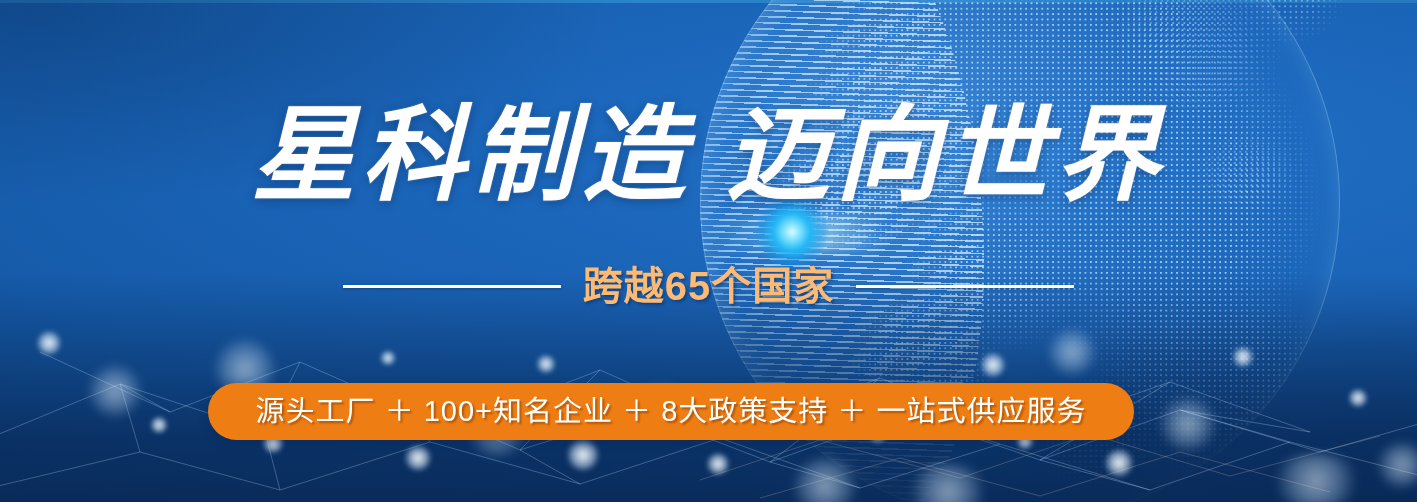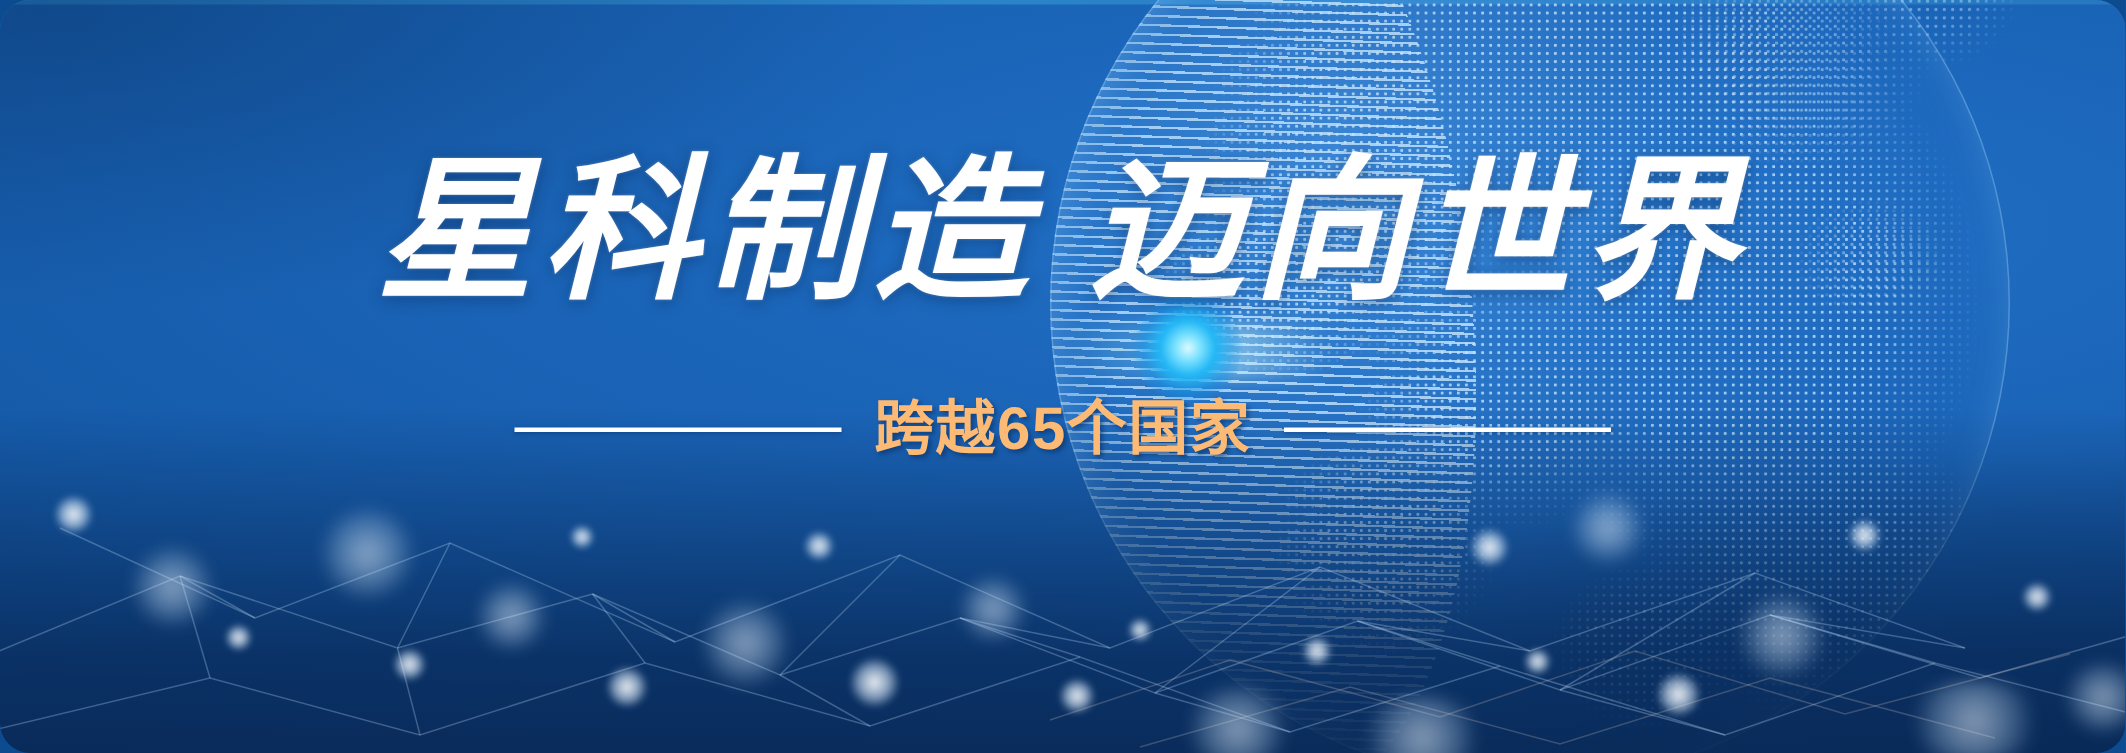--- a/index.html
+++ b/index.html
@@ -11,21 +11,20 @@
   body {
     font-family: "Liberation Sans", "DejaVu Sans", sans-serif;
   }
 
   .banner {
     position: relative;
     width: 1417px;
     height: 502px;
     overflow: hidden;
     background: #1660b2;
-    border-radius: 20px;
   }
 
   
   .bg-base {
     position: absolute;
     inset: 0;
     background:
       radial-gradient(120% 90% at 72% 30%, #2070c6 0%, #1a63b6 42%, #155aa8 70%, #104d95 100%),
       linear-gradient(180deg, #1a64b7 0%, #1860b2 55%, #0f4a90 100%);
   }
@@ -322,14 +321,17 @@
   <div class="headline">
     <span>星科制造</span><span class="gap"></span><span>迈向世界</span>
   </div>
 
   <div class="subrow">
     <span class="rule"></span>
     <span class="subtitle">跨越65个国家</span>
     <span class="rule"></span>
   </div>
 
+  <div class="pill">
+    <span class="pill-text">源头工厂 ＋ 100+知名企业 ＋ 8大政策支持 ＋ 一站式供应服务</span>
+  </div>
 
 </div>
 
 </body></html>

